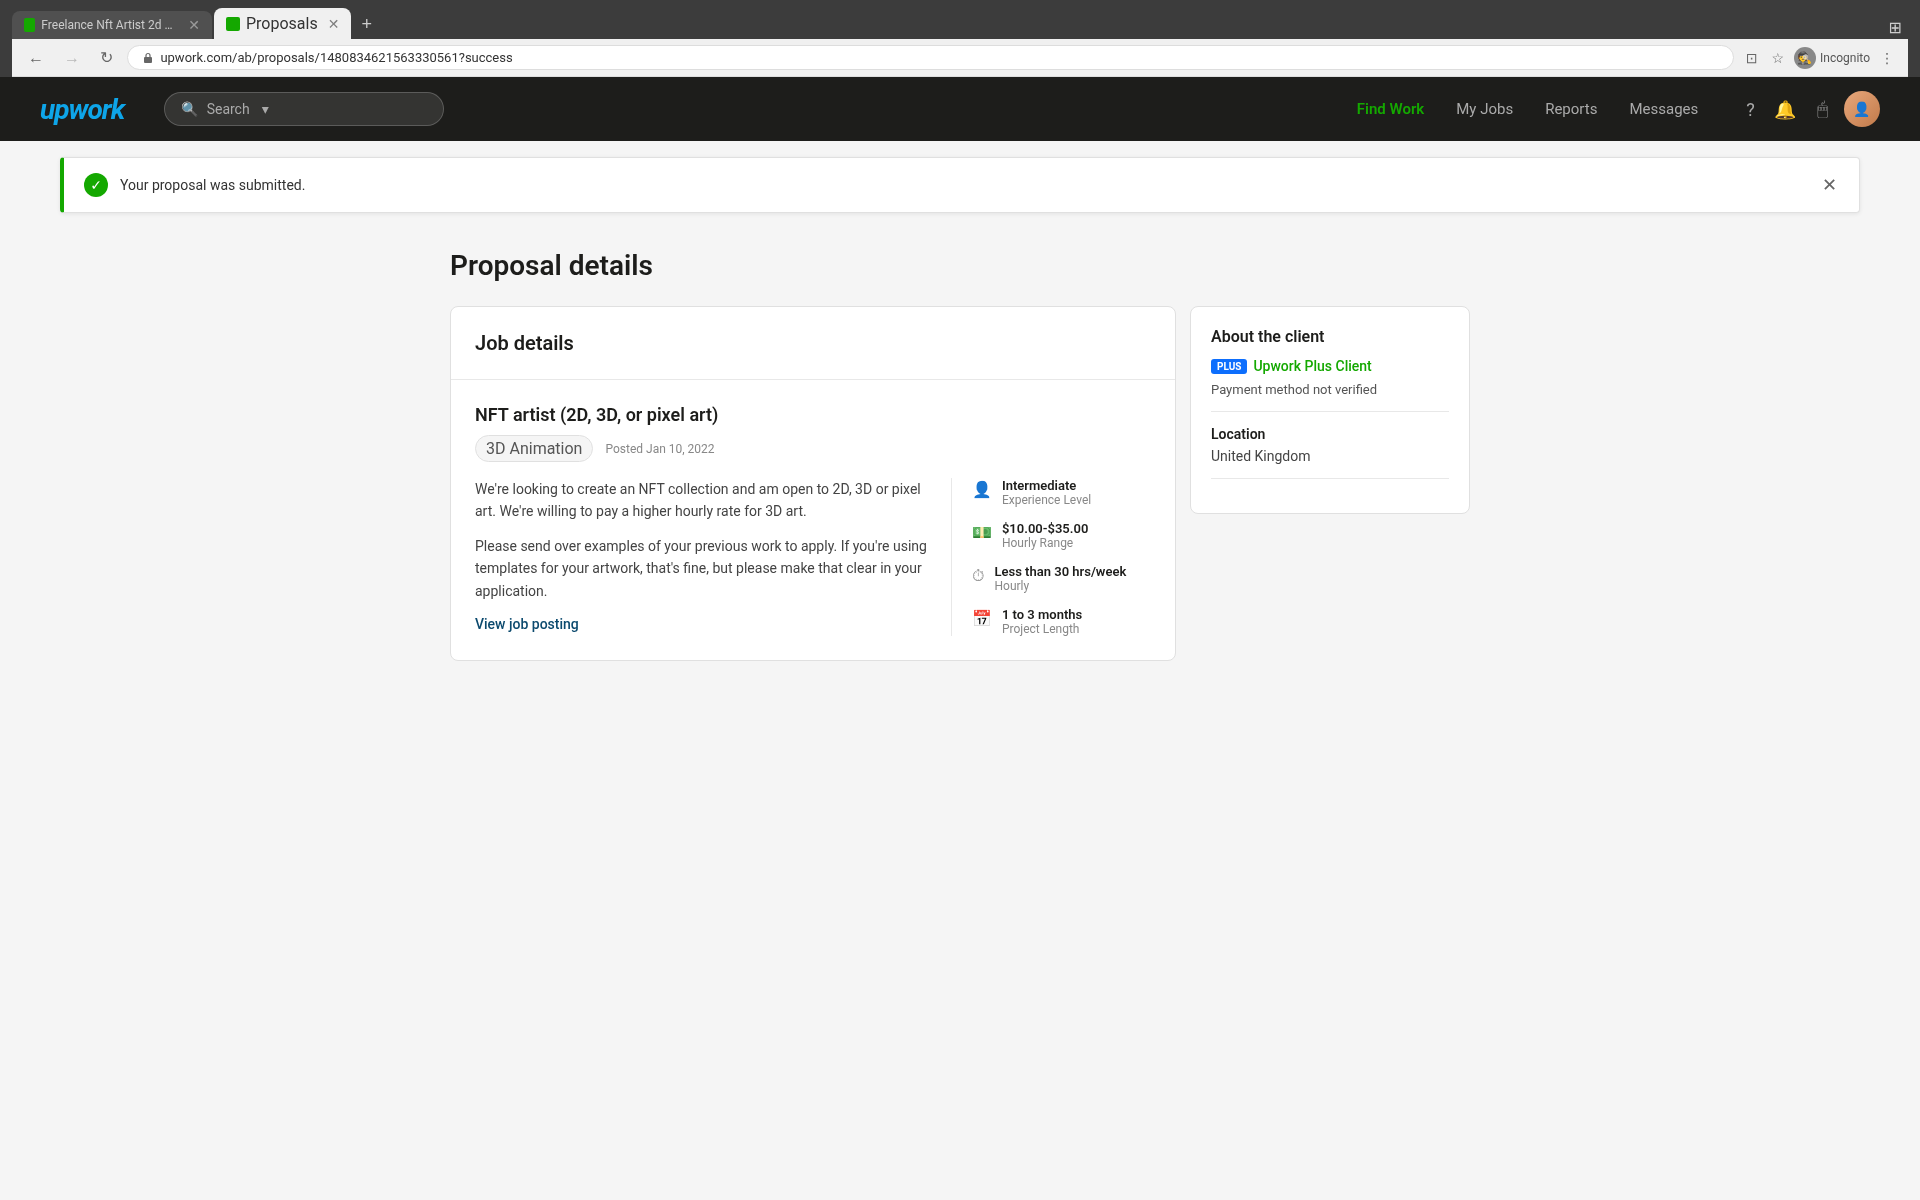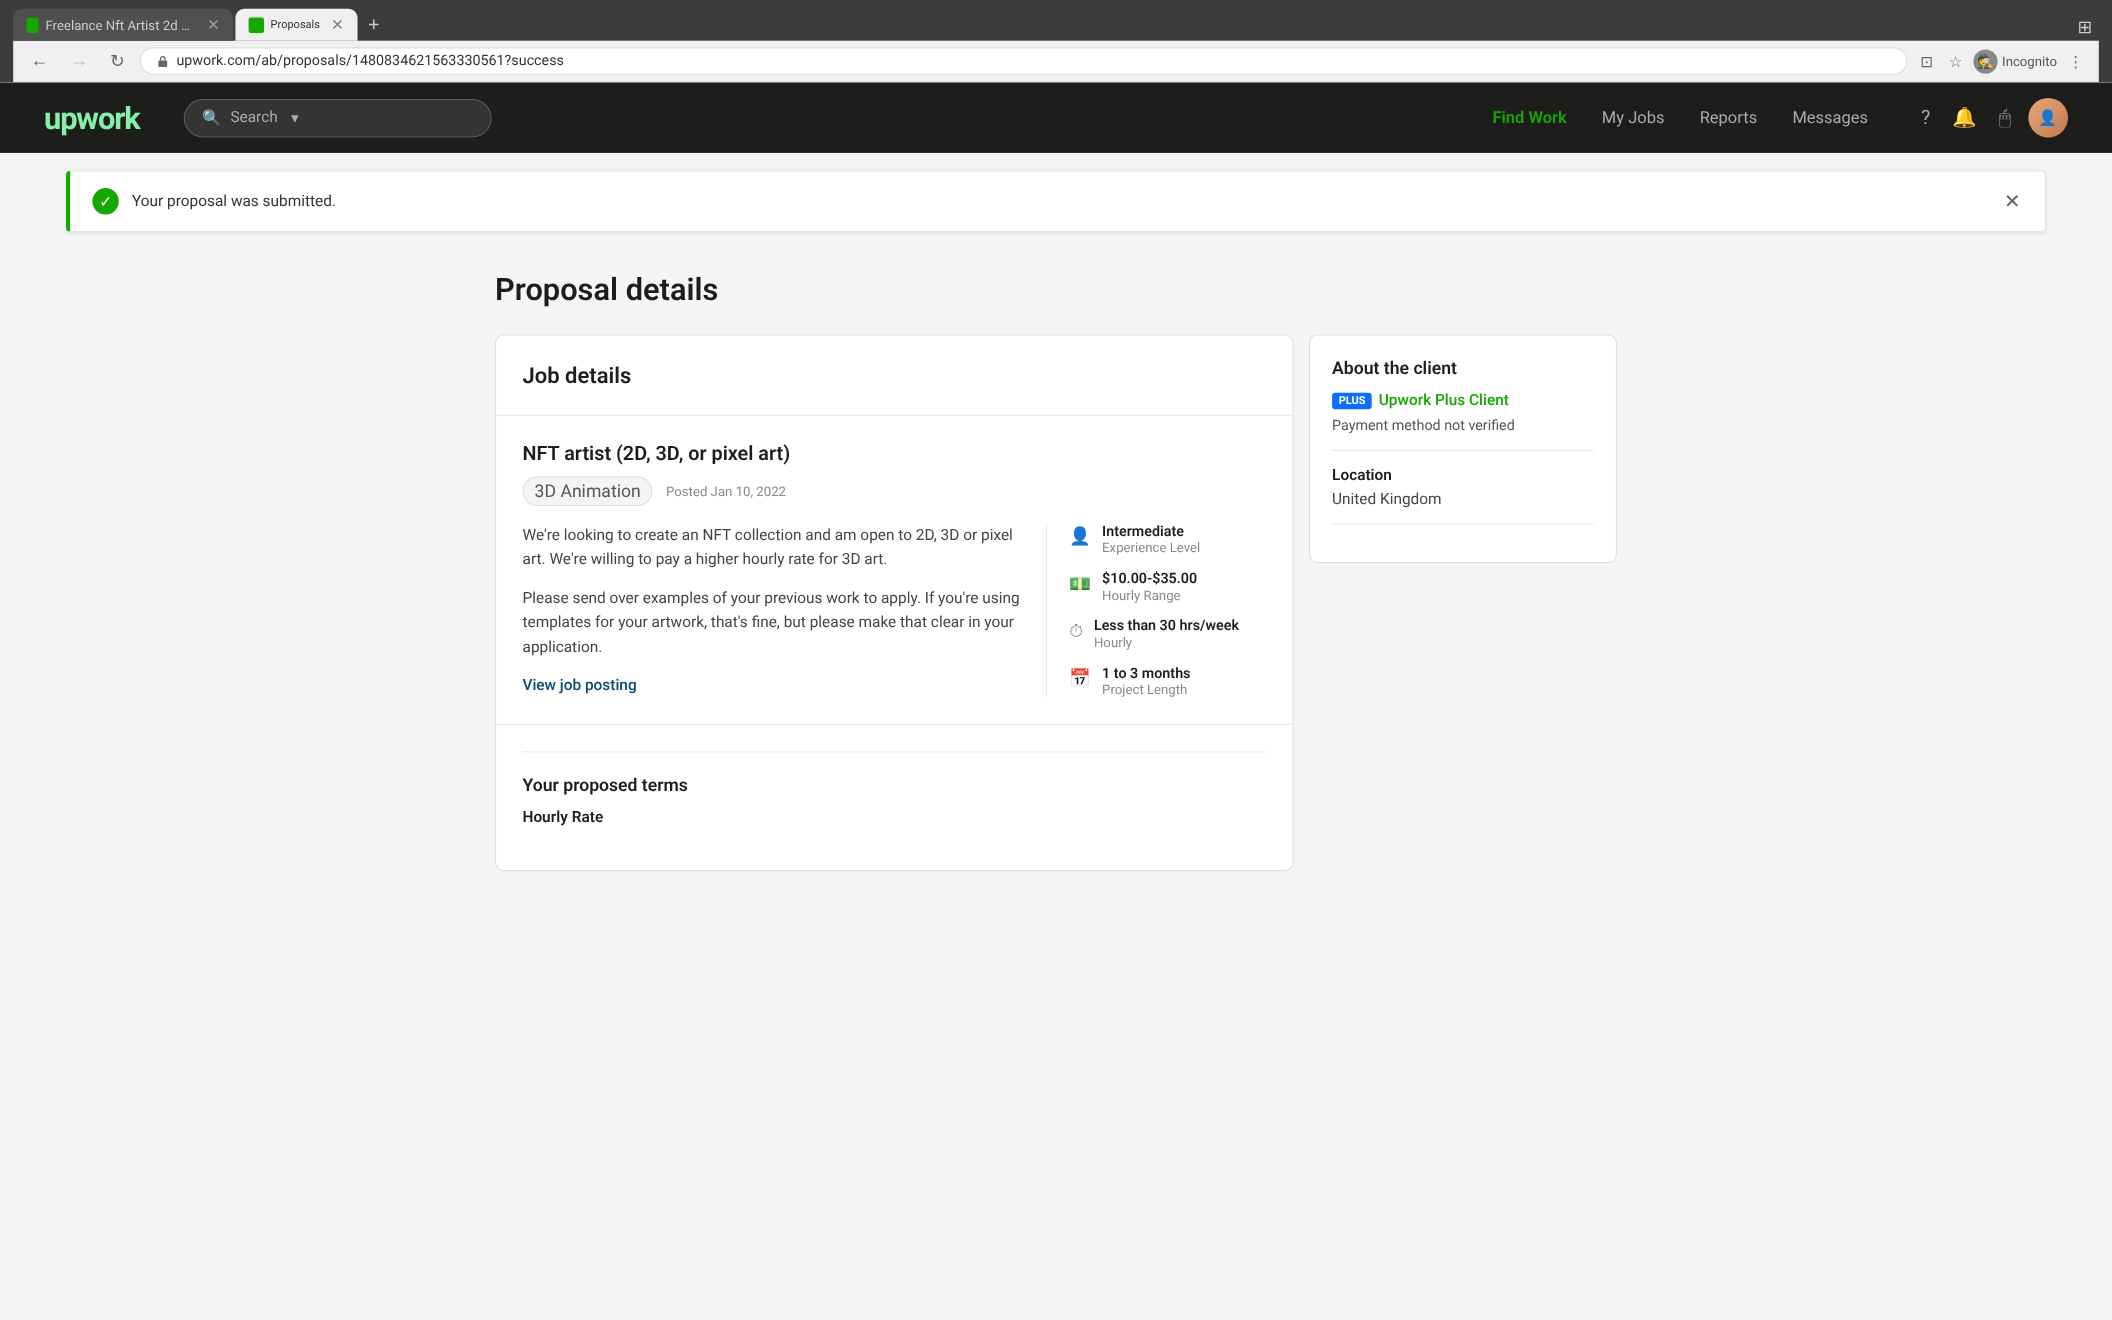--- a/index.html
+++ b/index.html
@@ -20,21 +20,21 @@
     .address-bar svg { width: 12px; height: 12px; }
     .nav-icons { display: flex; gap: 6px; align-items: center; }
     .nav-icon-btn { background: transparent; border: none; color: #666; cursor: pointer; padding: 4px; font-size: 14px; }
     .incognito-btn { display: flex; align-items: center; gap: 4px; font-size: 12px; color: #555; background: transparent; border: none; cursor: pointer; }
 
     
     .app { background: #f5f5f5; min-height: calc(1200px - 80px); }
 
     
     .header { background: #1d1d1b; padding: 0 40px; display: flex; align-items: center; height: 64px; gap: 24px; }
-    .logo { color: #86efac; font-size: 28px; font-weight: 700; letter-spacing: -1px; margin-right: 16px; }
+    .logo { color: #0ea5e9; font-size: 28px; font-weight: 700; letter-spacing: -1px; font-style: italic; margin-right: 16px; }
     .search-bar { background: rgba(255,255,255,0.1); border: 1px solid rgba(255,255,255,0.2); border-radius: 24px; padding: 8px 16px; display: flex; align-items: center; gap: 8px; width: 280px; cursor: pointer; }
     .search-bar span { color: #aaa; font-size: 14px; }
     .search-icon-el { color: #aaa; font-size: 14px; }
     .header-nav { display: flex; align-items: center; gap: 8px; margin-left: auto; }
     .nav-link { color: #aaa; text-decoration: none; font-size: 15px; padding: 8px 12px; border-radius: 4px; cursor: pointer; }
     .nav-link.active { color: #14a800; font-weight: 600; }
     .header-icons { display: flex; align-items: center; gap: 12px; margin-left: 8px; }
     .header-icon { color: #aaa; cursor: pointer; font-size: 18px; padding: 4px; }
     .avatar-placeholder { width: 36px; height: 36px; border-radius: 50%; background: linear-gradient(135deg, #e8a87c, #c17a4a); display: flex; align-items: center; justify-content: center; font-size: 14px; color: white; cursor: pointer; }
 
@@ -110,21 +110,21 @@
       </div>
       <span style="font-size:12px; white-space:nowrap; overflow:hidden; text-overflow:ellipsis; max-width:160px;">Freelance Nft Artist 2d 3d Job...</span>
       <span class="tab-close">✕</span>
     </div>
     <div class="browser-tab active">
       <div class="tab-favicon">
         <svg viewBox="0 0 10 10">
             <circle cx="5" cy="5" r="4" fill="#14a800"></circle>
           </svg>
       </div>
-      <span style="font-size:10px;">Proposals</span>
+      <span style="font-size:16px;">Proposals</span>
       <span class="tab-close">✕</span>
     </div>
     <button class="tab-new">+</button>
     <div style="flex:1"></div>
     <button class="nav-btn" style="color:#ccc;">⊞</button>
   </div>
   <div class="browser-nav">
     <button class="nav-btn">←</button>
     <button class="nav-btn" style="opacity:0.4;">→</button>
     <button class="nav-btn">↻</button>
@@ -231,25 +231,20 @@
                   <div>
                     <div class="stat-label">1 to 3 months</div>
                     <div class="stat-sub">Project Length</div>
                   </div>
                 </div>
               </div>
             </div>
           </div>
 
 
-          <div class="card-section" style="padding-bottom: 40px;">
-            <hr style="border:none; border-top:1px solid #e8e8e8; margin-bottom: 20px;">
-            <h4 class="proposed-header">Your proposed terms</h4>
-            <div style="margin-top:12px; font-size:14px; font-weight:600; color:#1d1d1b;">Hourly Rate</div>
-          </div>
         </div>
       </div>
 
       <div class="sidebar">
         <div class="sidebar-card">
 
           <div>
             <h4 class="sidebar-section-title">About the client</h4>
             <div style="display:flex; align-items:center; margin-bottom:8px;">
               <span class="plus-badge">PLUS</span>

